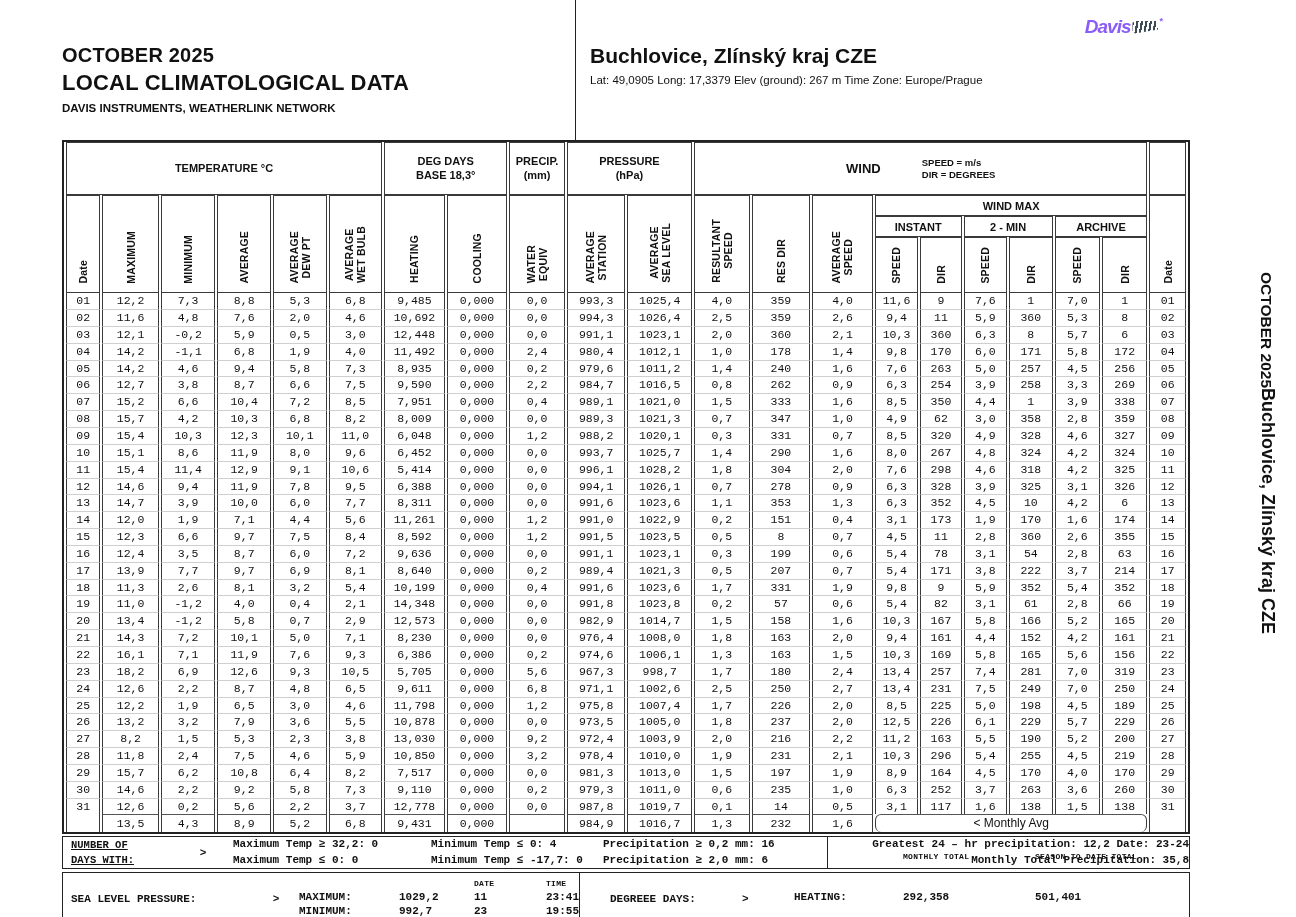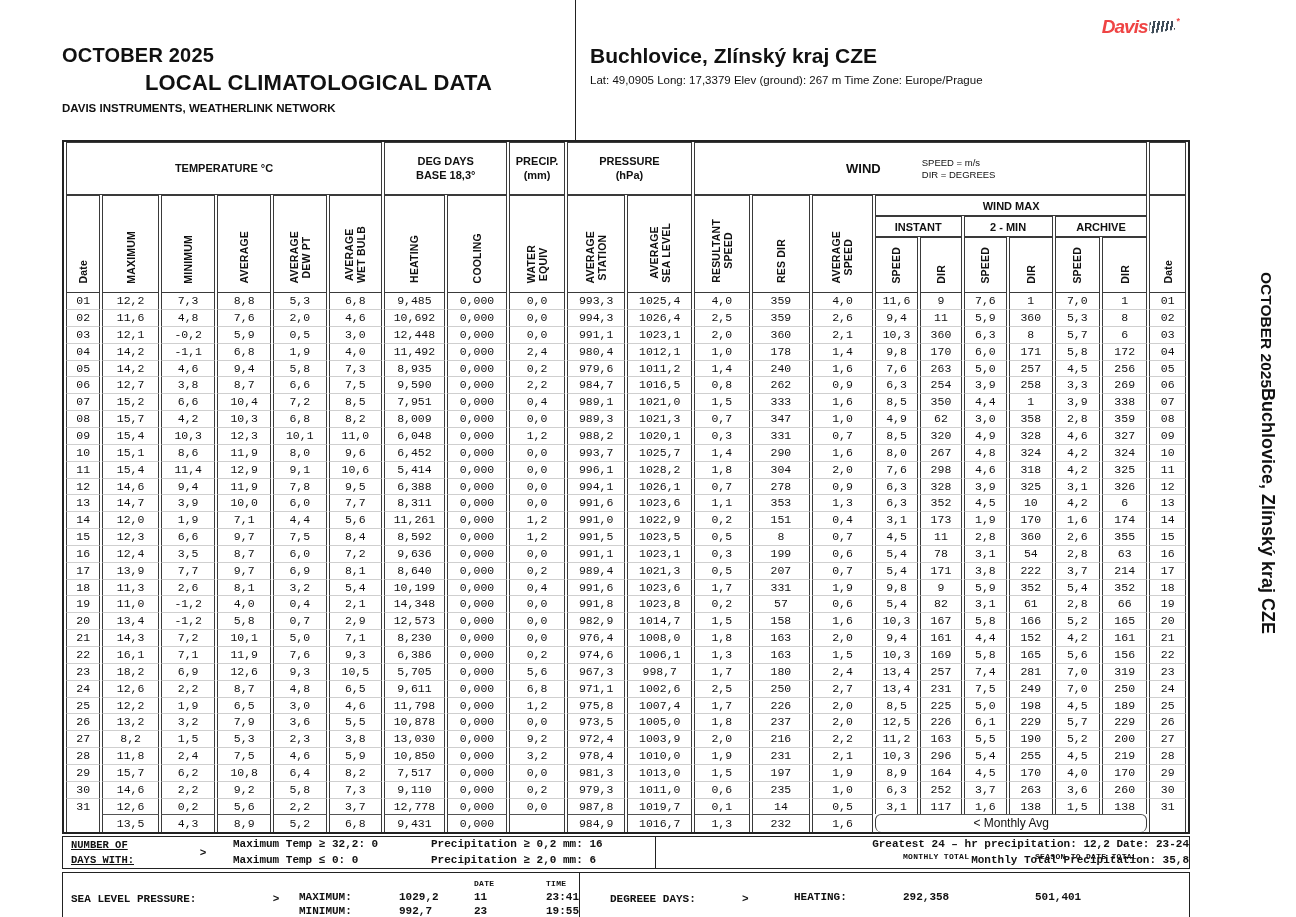--- a/index.html
+++ b/index.html
@@ -5,43 +5,43 @@
   html,body{margin:0;padding:0;background:#fff;}
   body{width:1296px;height:917px;overflow:hidden;position:relative;
        font-family:"Liberation Sans",sans-serif;color:#111;}
   .page{position:absolute;left:62px;top:0;width:1128px;}
 
   
   .masthead{display:flex;height:140px;}
   .mh-left{width:513px;padding-top:44px;box-sizing:border-box;}
   .mh-right{flex:1;border-left:1.5px solid #222;padding:44px 0 0 14px;box-sizing:border-box;position:relative;}
   .month-title{font-size:20px;font-weight:bold;letter-spacing:.2px;}
-  .report-title{font-size:22px;font-weight:bold;margin-top:3px;letter-spacing:.2px;text-align:center;}
+  .report-title{font-size:22px;font-weight:bold;margin-top:3px;letter-spacing:.2px;}
   .report-sub{font-size:11.5px;font-weight:bold;margin-top:6px;}
   .station-name{font-size:21px;font-weight:bold;}
   .station-sub{font-size:16px;font-weight:bold;margin-top:4px;}
   .station-meta{font-size:11.5px;margin-top:6px;}
-  .davis-logo{position:absolute;right:10px;top:16px;display:flex;align-items:center;color:#ef4444;}
+  .davis-logo{position:absolute;right:27px;top:16px;display:flex;align-items:center;color:#8b5cf6;}
   .davis-word{font-size:19px;font-weight:bold;font-style:italic;letter-spacing:-1px;}
   .davis-flag{width:26px;height:13px;margin-left:2px;
      background:repeating-linear-gradient(100deg,#3e4b57 0 2.2px,#fff 2.2px 4.4px);
      clip-path:polygon(0 18%,14% 0,100% 0,100% 70%,10% 100%,0 78%);}
   .davis-tick{font-size:9px;font-weight:bold;margin-left:1px;align-self:flex-start;}
 
   
   .tableframe{border:2px solid #222;}
   table.lcd{border-collapse:separate;border-spacing:2px 0;width:100%;table-layout:fixed;}
   table.lcd th,table.lcd td{border-left:1px solid #3a3a3a;border-right:1px solid #3a3a3a;
       padding:0;text-align:center;overflow:hidden;}
   thead th{font-size:11px;font-weight:bold;border-top:1px solid #3a3a3a;border-bottom:1px solid #3a3a3a;}
   .grp{height:33px;vertical-align:middle;white-space:pre-line;line-height:1.25;}
   .windcell{vertical-align:middle;}
   .windflex{display:flex;align-items:center;justify-content:center;gap:19px;}
   .windword{font-size:13px;font-weight:bold;}
-  .windunits{font-size:9.5px;font-weight:normal;text-align:left;line-height:1.25;white-space:pre-line;margin-left:22px;}
+  .windunits{font-size:9.5px;font-weight:bold;text-align:left;line-height:1.25;white-space:pre-line;margin-left:22px;}
   .subgrp{height:19px;vertical-align:middle;}
   th.vert{vertical-align:bottom;height:96px;}
   th.vert.short{height:54px;}
   .vtext{writing-mode:vertical-rl;transform:rotate(180deg);white-space:pre-line;
          display:inline-block;font-size:10.5px;font-weight:bold;line-height:1.15;
          padding-top:7px;letter-spacing:.2px;}
   tbody td{font-family:"Liberation Mono","DejaVu Sans Mono",monospace;
            font-size:11.5px;line-height:15.85px;white-space:nowrap;}
   tbody tr + tr td{border-top:1px solid #cfcfcf;}
   tr.avgrow td{border-top:1.5px solid #555;line-height:17px;}
@@ -907,20 +907,22 @@
         </tbody>
   </table>
   </div>
 
   <div class="sumbox box1">
     <div class="lblblock twoline" style="width:102px;padding-left:8px;">NUMBER OF
 DAYS WITH:</div>
     <div class="arrow" style="width:52px;text-align:center;">&gt;</div>
     <div class="twoline" style="width:198px;">Maximum Temp ≥ 32,2: 0
 Maximum Temp ≤ 0: 0</div>
+    <div class="twoline" style="width:172px;">Minimum Temp ≤ 0: 4
+Minimum Temp ≤ -17,7: 0</div>
     <div class="twoline" style="width:224px;">Precipitation ≥ 0,2 mm: 16
 Precipitation ≥ 2,0 mm: 6</div>
     <div class="vdiv"></div>
     <div class="twoline" style="flex:1;padding-left:10px;text-align:right;">Greatest 24 – hr precipitation: 12,2 Date: 23-24
 Monthly Total Precipitation: 35,8</div>
   </div>
 
   <div class="sumbox box2">
     <div style="width:182px;padding-left:8px;">SEA LEVEL PRESSURE:</div>
     <div class="arrow" style="width:38px;text-align:center;">&gt;</div>

